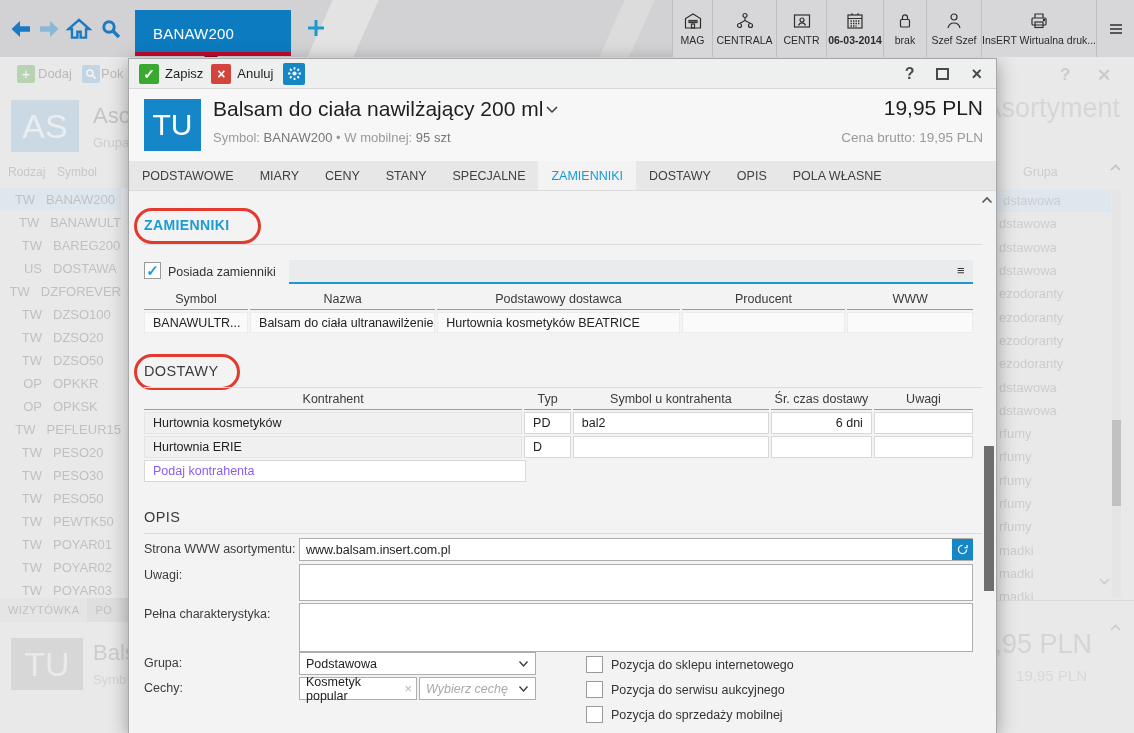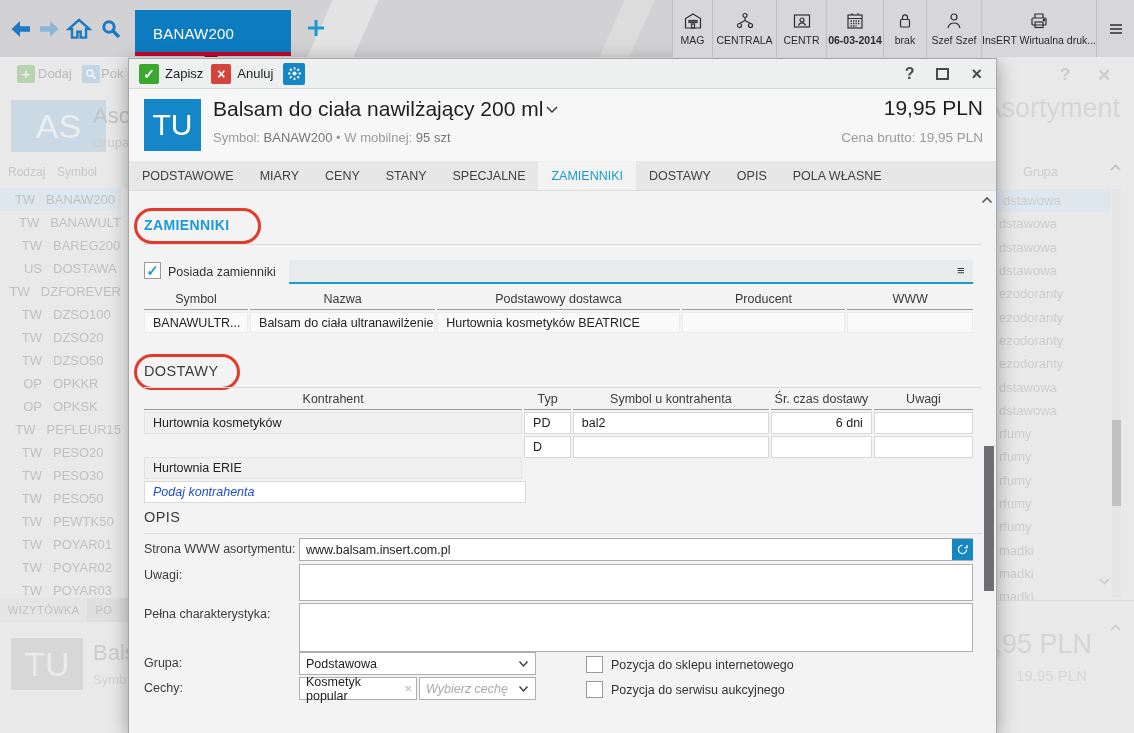--- a/index.html
+++ b/index.html
@@ -24,21 +24,21 @@
   .seg .i svg{display:block}
   .menu-seg{width:38px;justify-content:center}
 
   
   .bgwin{position:absolute;left:0;top:57px;width:1134px;height:676px;background:#e9e9ea}
   .washed{opacity:.52}
   .bl{position:absolute;left:0;top:0;width:128px;height:676px;overflow:hidden}
   .bl-tb-label{position:absolute;font-size:13px;color:#8f8f8f}
   .bl-plus{position:absolute;left:17px;top:8px;width:18px;height:18px;background:#8cc07e;border-radius:2px;color:#fff;font-size:15px;line-height:17px;text-align:center}
   .bl-q{position:absolute;left:82px;top:8px;width:18px;height:18px;background:#9ec4de;border-radius:2px;display:flex;align-items:center;justify-content:center}
-  .bl-avatar{position:absolute;left:11px;top:43px;width:95px;height:52px;background:#aecbdd;color:#eef4f8;font-size:34px;font-weight:300;display:flex;align-items:center;justify-content:center}
+  .bl-avatar{position:absolute;left:11px;top:43px;width:68px;height:52px;background:#aecbdd;color:#eef4f8;font-size:34px;font-weight:300;display:flex;align-items:center;justify-content:center}
   .bl-title{position:absolute;left:93px;top:46px;font-size:22px;color:#a2a2a2;white-space:nowrap}
   .bl-sub{position:absolute;left:93px;top:78px;font-size:13px;color:#b5b5b5;white-space:nowrap}
   .bl-col{position:absolute;top:108px;font-size:12px;color:#a8a8a8}
   .bl-rows{position:absolute;left:0;top:131px;width:121px}
   .bl-row{height:23px;display:flex;align-items:center;font-size:13px;color:#9b9b9b}
   .bl-row.sel{background:#d7e6f1}
   .bl-row .rdz{width:42px;text-align:right}
   .bl-row .sym{margin-left:11px;white-space:nowrap}
   .bl-sbtrack{position:absolute;right:0;top:131px;width:7px;height:412px;background:#f6f6f7}
   .bl-tabs{position:absolute;left:0;top:541px;width:128px;height:24px;background:#d6d6d6;display:flex;align-items:center}
@@ -107,21 +107,21 @@
 
   .ztable{position:absolute;left:15px;top:100px;width:829px}
   .dtable{position:absolute;left:15px;top:200px;width:829px}
   .trow{display:flex;gap:2px;margin-bottom:2px}
   .th{font-size:12.5px;color:#3a3a3a;text-align:center;padding:1px 0 3px;border-bottom:1px solid #9c9ca0}
   .td{font-size:12.5px;color:#222;height:21px;line-height:20px;padding:0 8px;white-space:nowrap;overflow:hidden}
   .k1 .td{background:#fafafb;border:1px solid #ececee}
   .k2 .td{background:#fff;border:1px solid #d8d8d8;height:22px;line-height:21px}
   .k2 .td.c0{background:#f0f0f1;border-color:#e4e4e5}
   .k2 .td.c3{text-align:right}
-  .ph-row .td{background:#fff;border:1px solid #d8d8d8;font-style:italic;color:#1d4ed8;height:22px;line-height:21px}
+  .ph-row .td{background:#fff;border:1px solid #d8d8d8;color:#8b5cf6;height:22px;line-height:21px}
 
   .lbl-sm{position:absolute;left:15px;font-size:12.5px;color:#3c3c3c;white-space:nowrap}
   .fld{position:absolute;left:170px;background:#fff;border:1px solid #aeaeae;font-size:12.5px;color:#222;font-family:Liberation Sans, sans-serif}
   .www-input{top:347px;width:674px;height:23px;padding:0 26px 0 6px}
   .www-btn{position:absolute;left:823px;top:348px;width:21px;height:21px;background:#1687c5;display:flex;align-items:center;justify-content:center;cursor:pointer}
   .ta-uwagi{top:373px;width:674px;height:37px;resize:none}
   .ta-pelna{top:412px;width:674px;height:49px;resize:none}
   .sel{display:flex;align-items:center;justify-content:space-between;padding:0 6px;cursor:pointer}
   .sel-grupa{top:461px;width:237px;height:23px}
   .tagbox{top:486px;width:118px;height:23px;display:flex;align-items:center;justify-content:space-between;padding:0 4px 0 6px}
@@ -514,21 +514,21 @@
             <div class="tcell th" style="width: 100px;">Uwagi</div>
           </div>
           <div class="trow k2">
             <div class="td c0" style="width: 382px;">Hurtownia kosmetyków</div>
             <div class="td c1" style="width: 47px;">PD</div>
             <div class="td c2" style="width: 198px;">bal2</div>
             <div class="td c3" style="width: 102px;">6 dni</div>
             <div class="td c4" style="width: 100px;"></div>
           </div>
           <div class="trow k2">
-            <div class="td c0" style="width: 382px; margin-top: 21px;">Hurtownia ERIE</div>
+            <div class="td c0" style="width: 382px;">Hurtownia ERIE</div>
             <div class="td c1" style="width: 47px;">D</div>
             <div class="td c2" style="width: 198px;"></div>
             <div class="td c3" style="width: 102px;"></div>
             <div class="td c4" style="width: 100px;"></div>
           </div>
           <div class="trow ph-row">
             <div class="td" style="width: 382px;">Podaj kontrahenta</div>
           </div>
         </div>
 
@@ -577,20 +577,24 @@
       </div>
 
       <div class="opis-checks">
           <div class="ocrow">
             <span class="cb"></span>
             <span class="cb-label">Pozycja do sklepu internetowego</span>
           </div>
           <div class="ocrow">
             <span class="cb"></span>
             <span class="cb-label">Pozycja do serwisu aukcyjnego</span>
+          </div>
+          <div class="ocrow">
+            <span class="cb"></span>
+            <span class="cb-label">Pozycja do sprzedaży mobilnej</span>
           </div>
         </div>
 
       <span class="sb-up i">
         <svg width="14" height="10" viewBox="0 0 14 10">
             <path d="M2.5 7.5L7 3l4.5 4.5" fill="none" stroke="#5a5a5a" stroke-width="1.7"></path>
           </svg>
       </span>
       <div class="sb-thumb"></div>
     </div>

